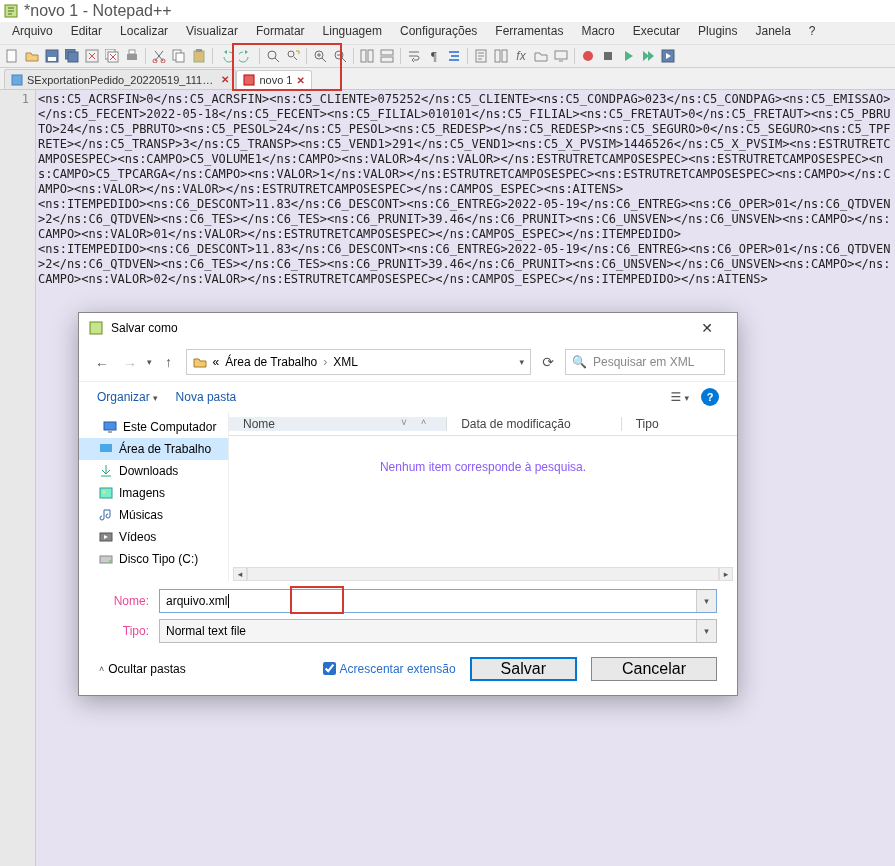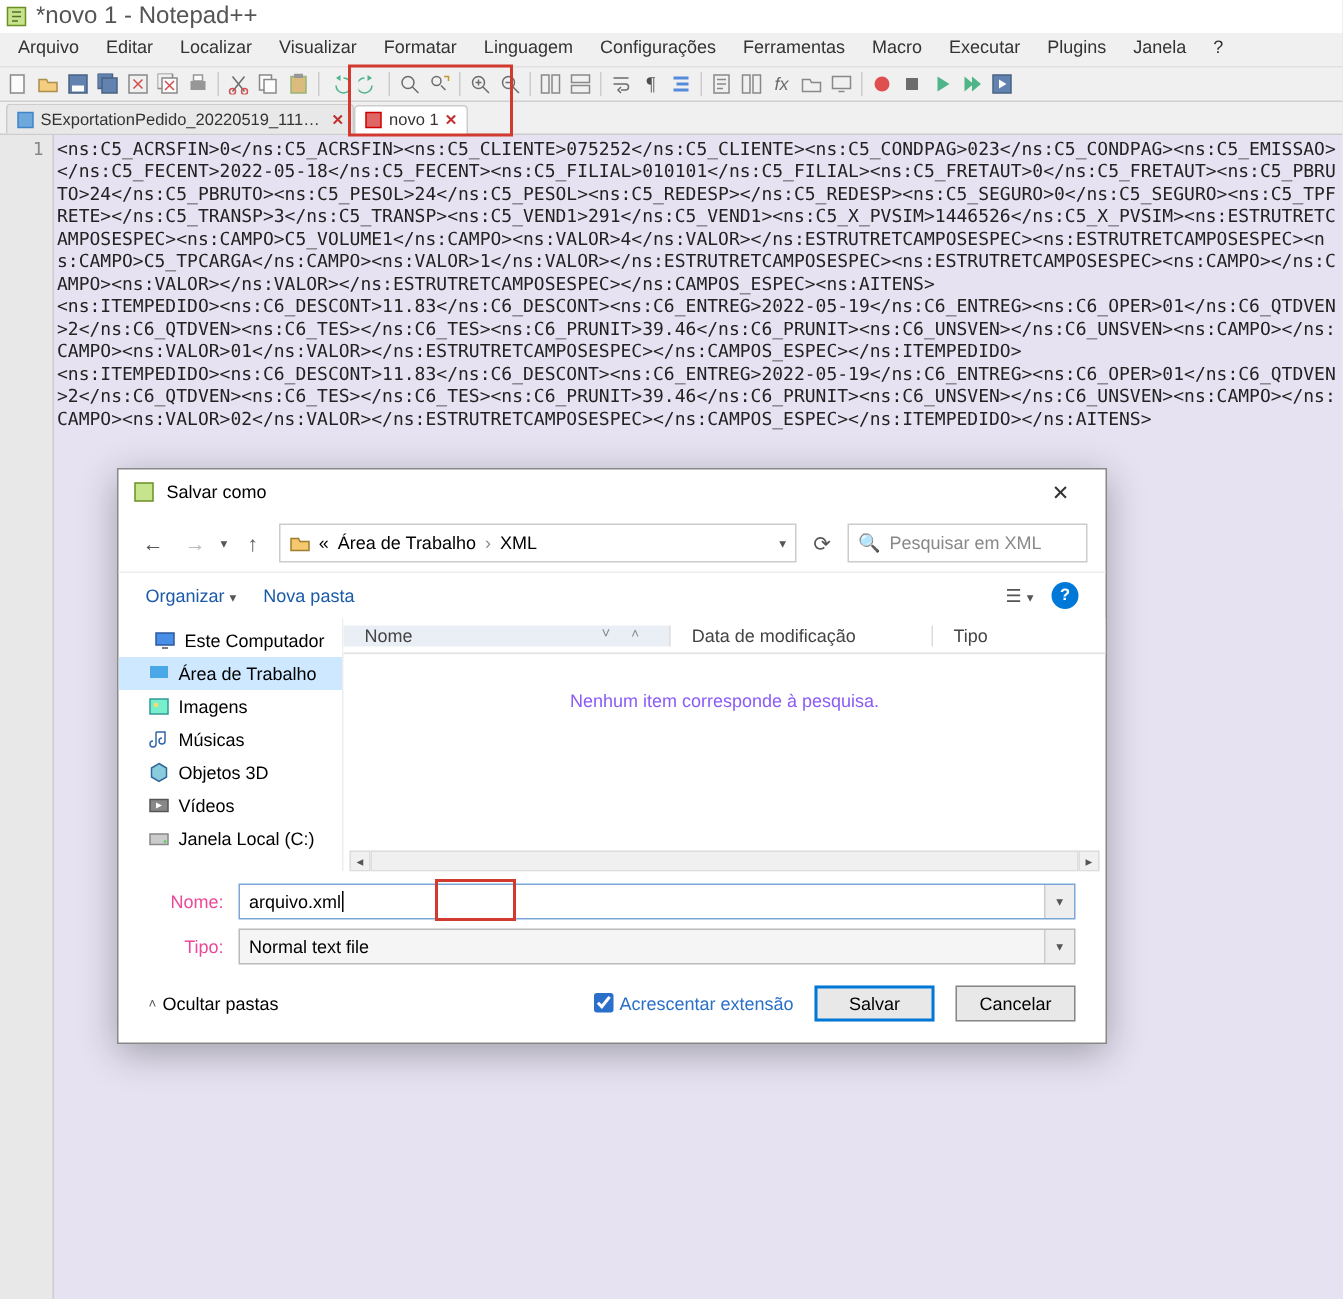--- a/index.html
+++ b/index.html
@@ -296,22 +296,22 @@
   }
   .dlg-footer .hide { display:flex; align-items:center; gap:4px; cursor:default; }
   .dlg-footer .chk { display:flex; align-items:flex-start; gap:4px; margin-left:auto; color:#2a6fc9; }
   .dlg-footer .chk input { accent-color:#2a6fc9; }
   .btn {
     min-width: 80px;
     height: 24px;
     border: 1px solid #888;
     background: #e8e8e8;
     display:flex; align-items:center; justify-content:center;
-    padding: 0 14px;
-    font-size: 12px;
+    padding: 0 30px;
+    font-size: 16px;
   }
   .btn.primary { border-color:#0078d7; box-shadow: inset 0 0 0 1px #0078d7; }
   .caret { font-size:9px; color:#555; }
 </style>
 </head>
 <body>
 
 <div class="titlebar">
   <svg width="14" height="14" viewBox="0 0 14 14">
       <rect x="1" y="1" width="12" height="12" fill="#c6e48b" stroke="#6b8e23"></rect>
@@ -601,51 +601,52 @@
         <span>Este Computador</span>
       </div>
       <div class="nav-item sel">
         <svg width="14" height="14">
             <rect x="1" y="2" width="12" height="8" fill="#4aa8e7"></rect>
           </svg>
         <span>Área de Trabalho</span>
       </div>
       <div class="nav-item">
         <svg width="14" height="14">
+            <path d="M7 1v8M3 6l4 4 4-4" stroke="#2a7" fill="none"></path>
+            <path d="M2 12h10" stroke="#2a7"></path>
+          </svg>
+        <span>Downloads</span>
+      </div>
+      <div class="nav-item">
+        <svg width="14" height="14">
             <rect x="1" y="2" width="12" height="10" fill="#7ec" stroke="#399"></rect>
             <circle cx="5" cy="6" r="1.5" fill="#fd6"></circle>
           </svg>
         <span>Imagens</span>
       </div>
       <div class="nav-item">
         <svg width="14" height="14">
             <path d="M5 2v8a2 2 0 1 1-2-2" fill="none" stroke="#36a"></path>
             <path d="M5 2h6v6a2 2 0 1 1-2-2" fill="none" stroke="#36a"></path>
           </svg>
         <span>Músicas</span>
       </div>
       <div class="nav-item">
         <svg width="14" height="14">
-            <path d="M7 1l5 3v6l-5 3-5-3V4z" fill="#8cd" stroke="#369"></path>
-          </svg>
-        <span>Objetos 3D</span>
-      </div>
-      <div class="nav-item">
-        <svg width="14" height="14">
             <rect x="1" y="3" width="12" height="8" fill="#888" stroke="#555"></rect>
             <path d="M5 5l4 2-4 2z" fill="#fff"></path>
           </svg>
         <span>Vídeos</span>
       </div>
       <div class="nav-item">
         <svg width="14" height="14">
             <rect x="1" y="4" width="12" height="7" fill="#ccc" stroke="#888"></rect>
             <circle cx="11" cy="9" r="1" fill="#6c6"></circle>
           </svg>
-        <span>Janela Local (C:)</span>
+        <span>Disco Tipo (C:)</span>
       </div>
       <div style="height:10px"></div>
       <div class="nav-item root">
         <svg width="14" height="14">
             <rect x="1" y="2" width="5" height="4" fill="#4a8fe7"></rect>
             <rect x="8" y="8" width="5" height="4" fill="#4a8fe7"></rect>
             <path d="M3 6v3h7" stroke="#555" fill="none"></path>
           </svg>
         <span>Rede</span>
       </div>

